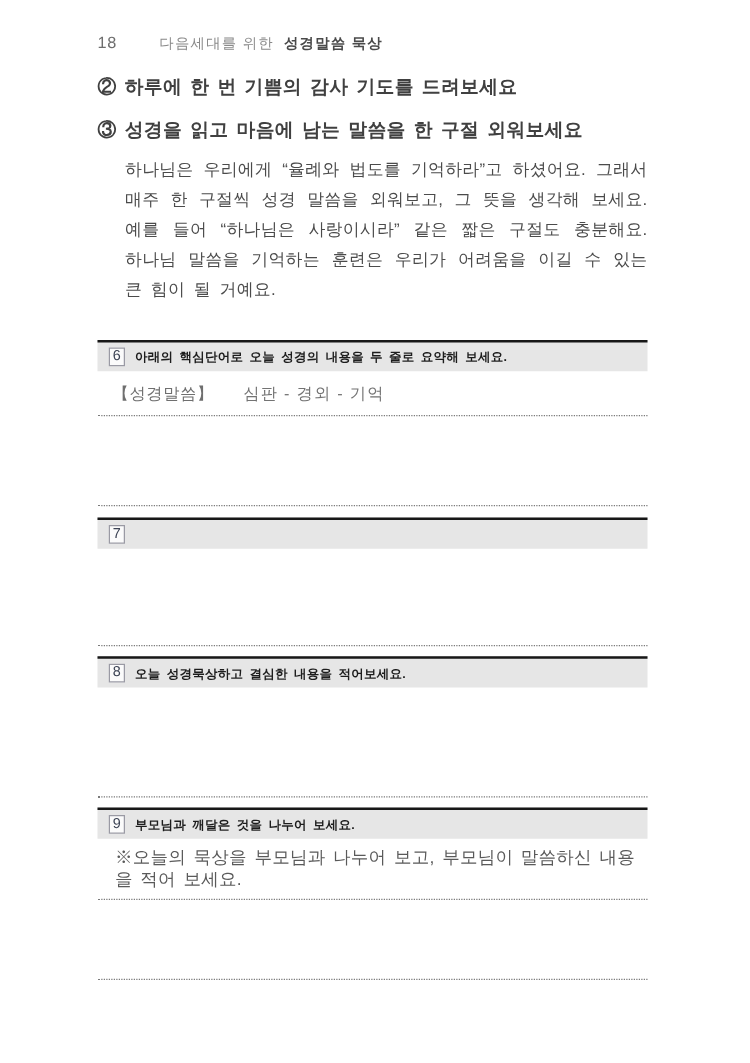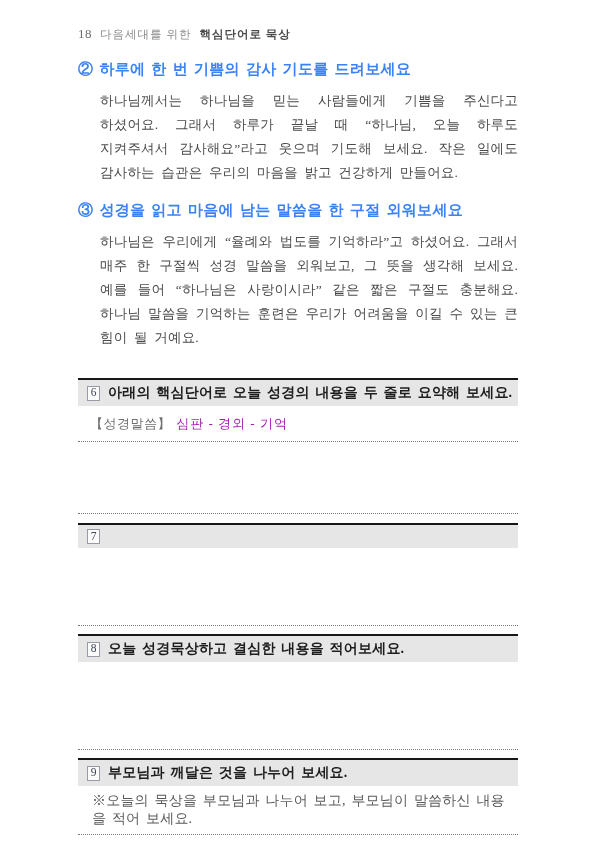--- a/index.html
+++ b/index.html
@@ -1,42 +1,42 @@
 <!DOCTYPE html>
 <html><head>
 <meta charset="utf-8">
 <style>
   html,body{margin:0;padding:0;background:#ffffff;}
   .page{
     position:relative;
     width:600px;height:850px;
     background:#ffffff;
-    font-family:Liberation Serif, serif;
+    font-family:Liberation Sans, sans-serif;
     color:#3c3c3c;
     overflow:hidden;
     box-sizing:border-box;
     padding-left:38px;
   }
   .content{
     position:absolute;
     left:78px;top:26px;
     width:440px;
   }
   
   .running-head{
     display:flex;align-items:baseline;gap:8px;
     margin:0 0 18px 0;
   }
   .page-num{font-size:13px;color:#6e6e6e;letter-spacing:.5px;}
-  .head-title{font-size:11.5px;color:#8a8a8a;letter-spacing:1px;}
+  .head-title{font-size:11.5px;color:#8a8a8a;letter-spacing:1px;margin-left:26px;}
   .head-title-bold{font-size:11.5px;color:#4a4a4a;font-weight:bold;letter-spacing:1px;}
 
   
   .sec-heading{
-    font-size:15px;font-weight:bold;color:#3b82f6;
+    font-size:15px;font-weight:bold;color:#404040;
     margin:16px 0 10px 0;letter-spacing:.3px;
     word-spacing:2px;
   }
   .sec-body{
     margin:0 0 14px 22px;
     width:418px;
     font-size:13.5px;line-height:24px;color:#4b4b4b;
     text-align:justify;text-justify:inter-character;
     word-break:keep-all;word-spacing:3px;letter-spacing:.2px;
   }
@@ -51,30 +51,30 @@
     box-sizing:border-box;
   }
   .qnum{
     display:inline-flex;align-items:center;justify-content:center;
     min-width:13px;height:15px;padding:0 2px;
     border:1px solid #9a9aa4;background:#fbfbfb;
     font-size:11.5px;color:#3c4354;line-height:1;
     box-sizing:border-box;
   }
   .qtitle{
-    font-size:14px;font-weight:bold;color:#1d1d1d;
+    font-size:10px;font-weight:bold;color:#1d1d1d;
     letter-spacing:.2px;word-spacing:2px;white-space:nowrap;
   }
   .keyword-row{
     padding:9px 4px 8px 12px;
     border-bottom:1px dotted #7a7a7a;
     font-size:13px;
   }
   .keyword-label{color:#6f6f6f;letter-spacing:.5px;}
-  .keyword-words{color:#a21caf;margin-left:2px;letter-spacing:1px;}
+  .keyword-words{color:#737373;margin-left:20px;letter-spacing:1px;}
   .note-row{
     padding:6px 2px 6px 14px;
     border-bottom:1px dotted #7a7a7a;
     font-size:14px;color:#5a5a5a;letter-spacing:.2px;word-spacing:2px;
   }
   .answer{
     border-bottom:1px dotted #7a7a7a;
   }
   .ans-72{height:71px;}
   .ans-78{height:77px;}
@@ -86,25 +86,24 @@
 </style>
 </head>
 <body>
 
 <div class="page">
   <div class="content">
 
     <div class="running-head">
       <span class="page-num">18</span>
       <span class="head-title">다음세대를 위한</span>
-      <span class="head-title-bold">핵심단어로 묵상</span>
+      <span class="head-title-bold">성경말씀 묵상</span>
     </div>
 
     <div class="sec-heading"><span>②</span> <span>하루에 한 번 기쁨의 감사 기도를 드려보세요</span></div>
-    <p class="sec-body">하나님께서는 하나님을 믿는 사람들에게 기쁨을 주신다고 하셨어요. 그래서 하루가 끝날 때 “하나님, 오늘 하루도 지켜주셔서 감사해요”라고 웃으며 기도해 보세요. 작은 일에도 감사하는 습관은 우리의 마음을 밝고 건강하게 만들어요.</p>
 
     <div class="sec-heading"><span>③</span> <span>성경을 읽고 마음에 남는 말씀을 한 구절 외워보세요</span></div>
     <p class="sec-body">하나님은 우리에게 “율례와 법도를 기억하라”고 하셨어요. 그래서 매주 한 구절씩 성경 말씀을 외워보고, 그 뜻을 생각해 보세요. 예를 들어 “하나님은 사랑이시라” 같은 짧은 구절도 충분해요. 하나님 말씀을 기억하는 훈련은 우리가 어려움을 이길 수 있는 큰 힘이 될 거예요.</p>
 
     <div class="gap-14"></div>
 
     <div class="qbox">
       <div class="qbar">
         <span class="qnum">6</span>
         <span class="qtitle">아래의 핵심단어로 오늘 성경의 내용을 두 줄로 요약해 보세요.</span>

